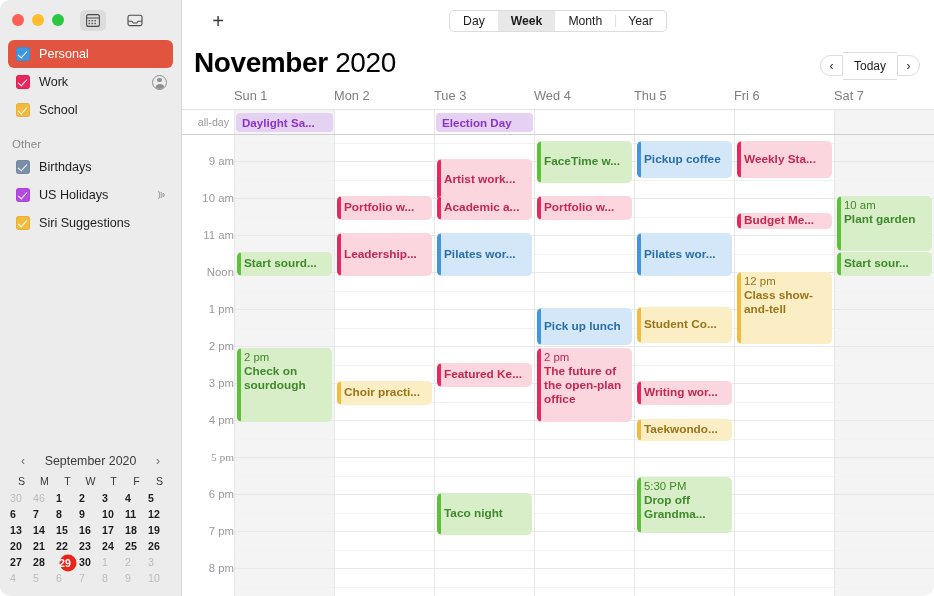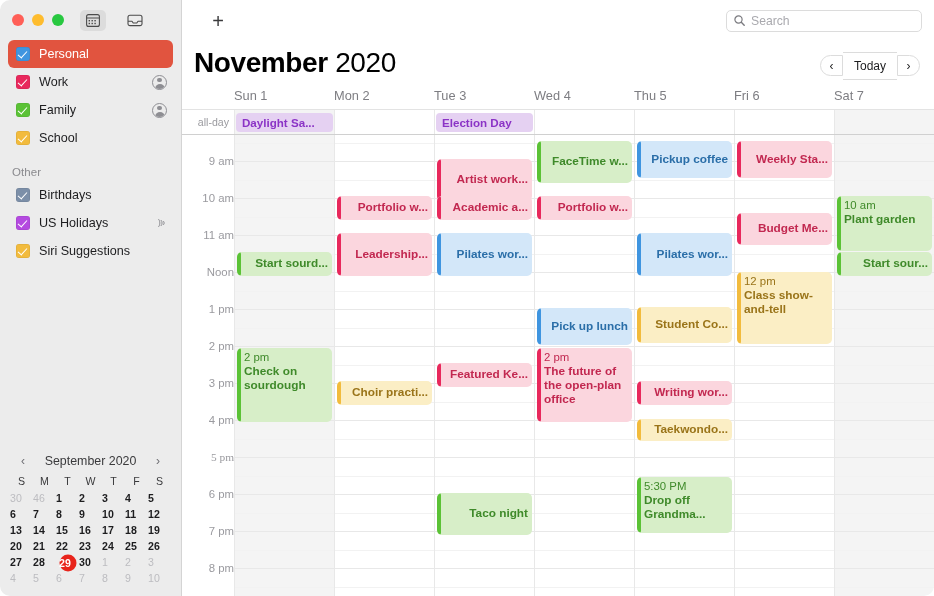--- a/index.html
+++ b/index.html
@@ -324,21 +324,21 @@
     font-weight: 400;
     display: block;
     padding-top: 3px;
   }
   .ev .en {
     display: block;
     padding-top: 1px;
     padding-right: 4px;
   }
   .ev.compact {
-    display: flex; align-items: center; text-align: right;
+    display: flex; align-items: center;
   }
   .ev.compact .en {
     padding-top: 0;
     white-space: nowrap; overflow: hidden; text-overflow: ellipsis;
     width: 100%;
   }
   
   .ev.red { background: #fbd6de; color: #c22850; }
   .ev.red::before { background: #e8285c; }
   .ev.green { background: #d7eec8; color: #3f8a2a; }
@@ -382,27 +382,20 @@
     <div>
 
       <div class="sb-list">
         <div class="sb-item selected">
           <span class="cb" style="background:#3f95e0"></span>
           <span class="sb-label">Personal</span>
         </div>
         <div class="sb-item">
           <span class="cb" style="background:#e8285c"></span>
           <span class="sb-label">Work</span>
-          <span class="sb-right">
-              <span class="person-icon"></span>
-            </span>
-        </div>
-        <div class="sb-item">
-          <span class="cb" style="background:#5bc236"></span>
-          <span class="sb-label">Family</span>
           <span class="sb-right">
               <span class="person-icon"></span>
             </span>
         </div>
         <div class="sb-item">
           <span class="cb" style="background:#f2bb3d"></span>
           <span class="sb-label">School</span>
         </div>
       </div>
 
@@ -489,26 +482,25 @@
           <div class="mini-day muted">9</div>
           <div class="mini-day muted">10</div>
         </div>
     </div>
   </div>
 
   <div class="main">
 
     <div class="toolbar">
       <span class="plus-btn">+</span>
-      <div class="search">
-        <svg class="search-icon" width="11" height="11" viewBox="0 0 11 11">
-            <circle cx="4.5" cy="4.5" r="3.6" fill="none" stroke="#7a7a7f" stroke-width="1.2"></circle>
-            <line x1="7.3" y1="7.3" x2="10.2" y2="10.2" stroke="#7a7a7f" stroke-width="1.4" stroke-linecap="round"></line>
-          </svg>
-        <span class="search-ph">Search</span>
+      <div class="segmented">
+        <div class="seg">Day</div>
+        <div class="seg active">Week</div>
+        <div class="seg">Month</div>
+        <div class="seg">Year</div>
       </div>
     </div>
 
     <div class="title-row">
       <div class="bigtitle"><b>November</b> <span class="yr">2020</span></div>
       <div class="navgrp">
         <div class="nav-pill l">‹</div>
         <div class="nav-pill m">Today</div>
         <div class="nav-pill r">›</div>
       </div>
@@ -777,21 +769,21 @@
             <div class="halfline" style="top: 340.5px;"></div>
             <div class="hline" style="top: 359px;"></div>
             <div class="halfline" style="top: 377.5px;"></div>
             <div class="hline" style="top: 396px;"></div>
             <div class="halfline" style="top: 414.5px;"></div>
             <div class="hline" style="top: 433px;"></div>
             <div class="halfline" style="top: 451.5px;"></div>
             <div class="ev red compact" style="top: 6px; height: 37px;">
               <span class="en">Weekly Sta...</span>
             </div>
-            <div class="ev red compact" style="top: 78px; height: 32px;">
+            <div class="ev red compact" style="top: 78px; height: 16px;">
               <span class="en">Budget Me...</span>
             </div>
             <div class="ev yellow" style="top: 137px; height: 72px;">
               <span class="et">12 pm</span>
               <span class="en">Class show-and-tell</span>
             </div>
           </div>
           <div class="daycol weekend">
             <div class="halfline" style="top: 7.5px;"></div>
             <div class="hline" style="top: 26px;"></div>

